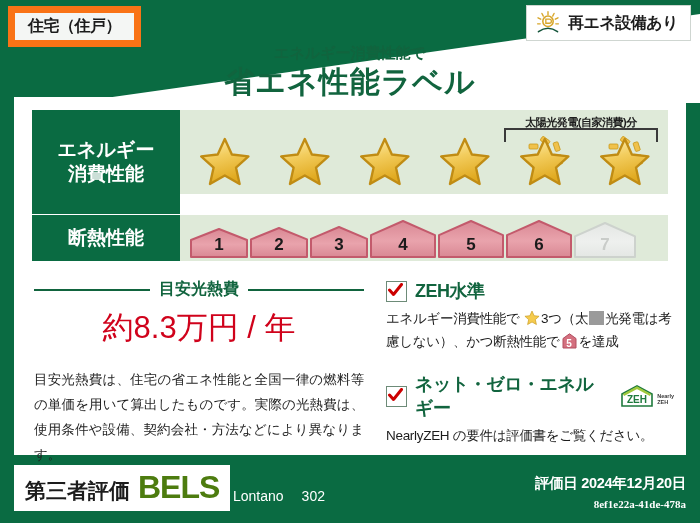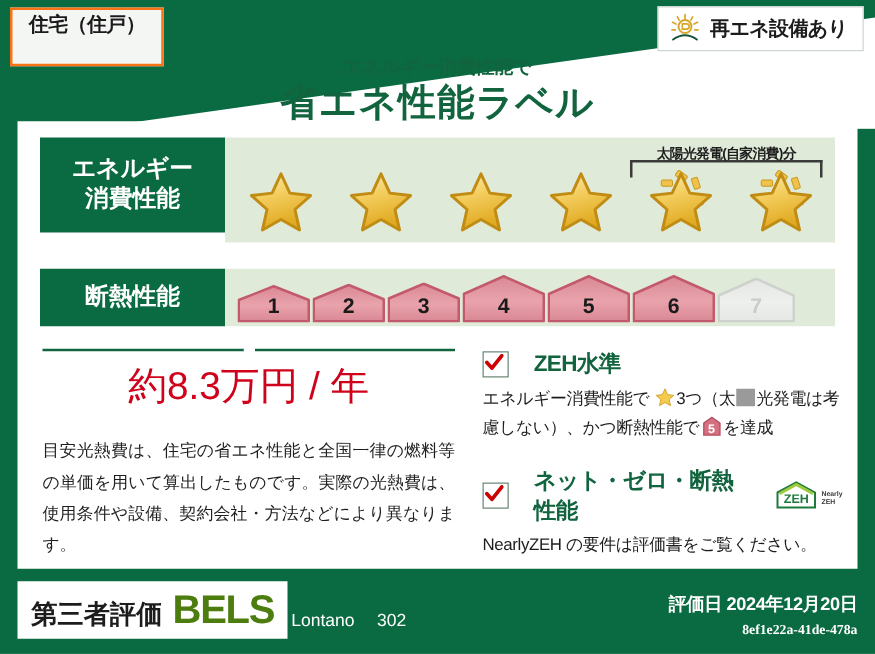--- a/index.html
+++ b/index.html
@@ -10,22 +10,22 @@
   }
   #label-root{
     position:relative;width:700px;height:523px;
     background:#0a6b42;
     box-sizing:border-box;
   }
 
   
   .top-tab{
     position:absolute;left:8px;top:6px;
-    background:#f4f6f4;border:2px solid #f97316;
-    padding:5px 13px 22px 13px;
+    background:#f4f6f4;border:7px solid #f97316;
+    padding:5px 13px 6px 13px;
     font-size:16px;font-weight:bold;color:#1b1b1b;
     letter-spacing:-0.5px;line-height:1;
   }
   .renew-badge{
     position:absolute;right:9px;top:5px;
     background:#ffffff;border:1px solid #cfd6d1;
     height:34px;display:flex;align-items:center;
     padding:0 12px 0 8px;gap:7px;
   }
   .renew-badge .txt{
@@ -59,21 +59,21 @@
   }
   .row-energy{top:13px;}
   .row-insul{top:118px;}
 
   .row-label{
     background:#0a6b42;color:#ffffff;
     width:148px;display:flex;flex-direction:column;
     align-items:center;justify-content:center;
     font-weight:bold;font-size:19px;line-height:1.25;letter-spacing:0px;
   }
-  .row-label.two-line{height:76px;}
+  .row-label.two-line{height:104px;}
   .row-label.one-line{height:46px;font-size:19px;}
 
   .row-body{
     background:#dfead9;position:relative;
   }
   .row-body.energy{width:488px;height:84px;}
   .row-body.insul{width:488px;height:46px;}
 
   
   .stars{
@@ -114,21 +114,21 @@
   .cost-head .bar{flex:1;height:2px;background:#11643e;}
   .cost-value{
     text-align:center;color:#d0021b;font-weight:normal;
     font-size:31px;margin-top:7px;letter-spacing:0px;
   }
   .cost-note{
     margin-top:19px;font-size:13.5px;color:#1f1f1f;line-height:1.85;
     letter-spacing:-0.2px;text-align:justify;
   }
 
-  .chk-line{display:flex;align-items:center;gap:20px;}
+  .chk-line{display:flex;align-items:center;gap:8px;}
   .chkbox{
     width:19px;height:19px;border:1.5px solid #6d8b78;background:#fff;
     position:relative;flex:none;
   }
   .chkbox svg{position:absolute;left:1px;top:1px;}
   .chk-title{font-weight:bold;font-size:18px;color:#11643e;letter-spacing:-0.5px;}
   .chk-desc{
     font-size:13.5px;color:#1c1c1c;line-height:1.72;margin-top:4px;
     letter-spacing:-0.3px;
   }
@@ -400,20 +400,21 @@
               </svg>
               <span class="num">7</span>
             </div>
           </div>
       </div>
     </div>
 
     <div class="col-left">
       <div class="cost-head">
         <span class="bar"></span>
+        <span>目安光熱費</span>
         <span class="bar"></span>
       </div>
       <div class="cost-value">約8.3万円 / 年</div>
       <div class="cost-note">目安光熱費は、住宅の省エネ性能と全国一律の燃料等の単価を用いて算出したものです。実際の光熱費は、使用条件や設備、契約会社・方法などにより異なります。</div>
     </div>
 
     <div class="col-right">
 
       <div class="chk-line">
         <span class="chkbox">
@@ -434,21 +435,21 @@
           <span class="n">5</span>
         </span><span>を達成</span>
       </div>
 
       <div class="chk-line blk2">
         <span class="chkbox">
           <svg width="15" height="15" viewBox="0 0 15 15">
             <path d="M1.5 7 L5.5 11.5 L13.5 1.5" fill="none" stroke="#cc0000" stroke-width="3" stroke-linecap="round" stroke-linejoin="round"></path>
           </svg>
         </span>
-        <span class="chk-title">ネット・ゼロ・断熱性能</span>
+        <span class="chk-title">ネット・ゼロ・エネルギー</span>
         <span class="zeh-logo">
           <svg width="36" height="24" viewBox="0 0 36 24">
             <path d="M3,10 L18,2 L33,10 L33,22 L3,22 Z" fill="none" stroke="#1e7a3c" stroke-width="1.6"></path>
             <path d="M4.5,11 L18,3.6 L31.5,11" fill="none" stroke="#9fc93c" stroke-width="2.4"></path>
             <text x="18" y="18.5" text-anchor="middle" font-family="Liberation Sans, sans-serif" font-size="10" font-weight="bold" fill="#1e7a3c">ZEH</text>
           </svg>
           <span class="zeh-sub">
             <span>Nearly</span><br>
             <span>ZEH</span>
           </span>

